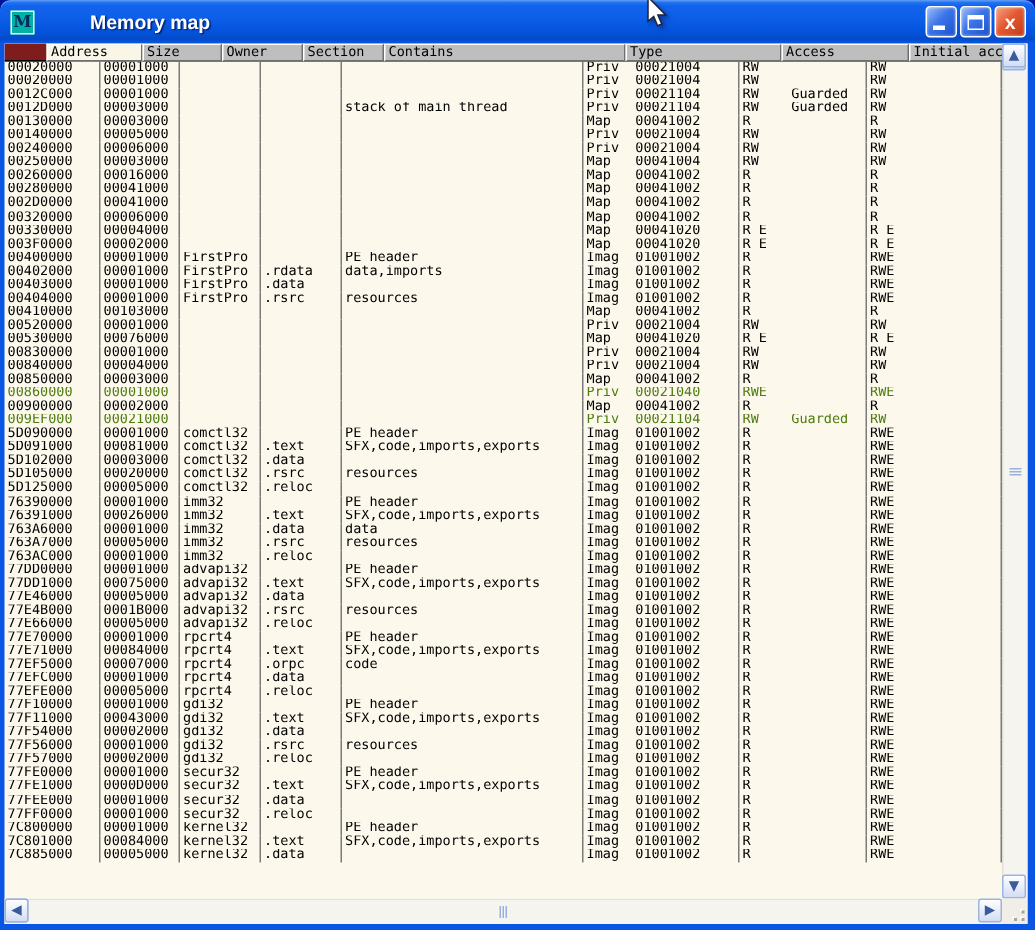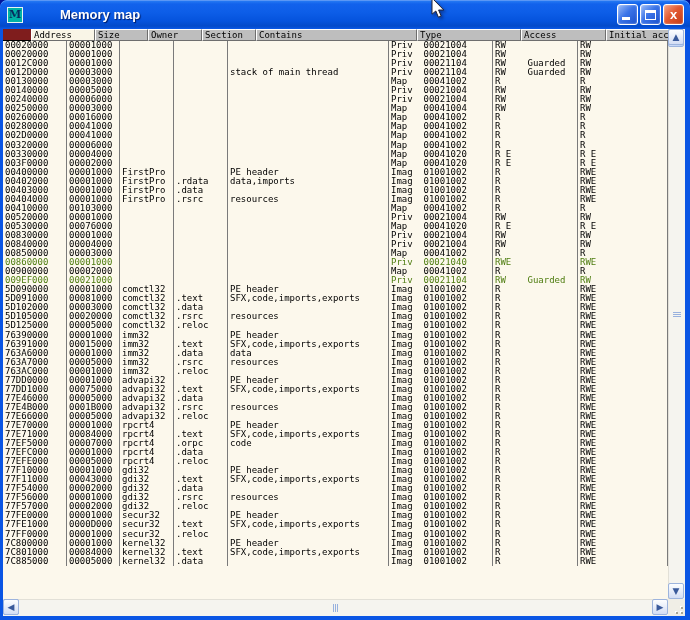--- a/index.html
+++ b/index.html
@@ -137,41 +137,42 @@
           <div class="row"><span class="cell c0">00850000</span><span class="cell c1">00003000</span><span class="cell c2"></span><span class="cell c3"></span><span class="cell c4"></span><span class="cell c5">Map   00041002</span><span class="cell c6">R</span><span class="cell c7">R</span></div>
           <div class="row red"><span class="cell c0">00860000</span><span class="cell c1">00001000</span><span class="cell c2"></span><span class="cell c3"></span><span class="cell c4"></span><span class="cell c5">Priv  00021040</span><span class="cell c6">RWE</span><span class="cell c7">RWE</span></div>
           <div class="row"><span class="cell c0">00900000</span><span class="cell c1">00002000</span><span class="cell c2"></span><span class="cell c3"></span><span class="cell c4"></span><span class="cell c5">Map   00041002</span><span class="cell c6">R</span><span class="cell c7">R</span></div>
           <div class="row red"><span class="cell c0">009EF000</span><span class="cell c1">00021000</span><span class="cell c2"></span><span class="cell c3"></span><span class="cell c4"></span><span class="cell c5">Priv  00021104</span><span class="cell c6">RW    Guarded</span><span class="cell c7">RW</span></div>
           <div class="row"><span class="cell c0">5D090000</span><span class="cell c1">00001000</span><span class="cell c2">comctl32</span><span class="cell c3"></span><span class="cell c4">PE header</span><span class="cell c5">Imag  01001002</span><span class="cell c6">R</span><span class="cell c7">RWE</span></div>
           <div class="row"><span class="cell c0">5D091000</span><span class="cell c1">00081000</span><span class="cell c2">comctl32</span><span class="cell c3">.text</span><span class="cell c4">SFX,code,imports,exports</span><span class="cell c5">Imag  01001002</span><span class="cell c6">R</span><span class="cell c7">RWE</span></div>
           <div class="row"><span class="cell c0">5D102000</span><span class="cell c1">00003000</span><span class="cell c2">comctl32</span><span class="cell c3">.data</span><span class="cell c4"></span><span class="cell c5">Imag  01001002</span><span class="cell c6">R</span><span class="cell c7">RWE</span></div>
           <div class="row"><span class="cell c0">5D105000</span><span class="cell c1">00020000</span><span class="cell c2">comctl32</span><span class="cell c3">.rsrc</span><span class="cell c4">resources</span><span class="cell c5">Imag  01001002</span><span class="cell c6">R</span><span class="cell c7">RWE</span></div>
           <div class="row"><span class="cell c0">5D125000</span><span class="cell c1">00005000</span><span class="cell c2">comctl32</span><span class="cell c3">.reloc</span><span class="cell c4"></span><span class="cell c5">Imag  01001002</span><span class="cell c6">R</span><span class="cell c7">RWE</span></div>
           <div class="row"><span class="cell c0">76390000</span><span class="cell c1">00001000</span><span class="cell c2">imm32</span><span class="cell c3"></span><span class="cell c4">PE header</span><span class="cell c5">Imag  01001002</span><span class="cell c6">R</span><span class="cell c7">RWE</span></div>
-          <div class="row"><span class="cell c0">76391000</span><span class="cell c1">00015000</span><span class="cell c2">imm32</span><span class="cell c3">.text</span><span class="cell c4">SFX,code,imports,exports</span><span class="cell c5">Imag  01001002</span><span class="cell c6">R</span><span class="cell c7">RWE</span></div>
+          <div class="row"><span class="cell c0">76391000</span><span class="cell c1">00026000</span><span class="cell c2">imm32</span><span class="cell c3">.text</span><span class="cell c4">SFX,code,imports,exports</span><span class="cell c5">Imag  01001002</span><span class="cell c6">R</span><span class="cell c7">RWE</span></div>
           <div class="row"><span class="cell c0">763A6000</span><span class="cell c1">00001000</span><span class="cell c2">imm32</span><span class="cell c3">.data</span><span class="cell c4">data</span><span class="cell c5">Imag  01001002</span><span class="cell c6">R</span><span class="cell c7">RWE</span></div>
           <div class="row"><span class="cell c0">763A7000</span><span class="cell c1">00005000</span><span class="cell c2">imm32</span><span class="cell c3">.rsrc</span><span class="cell c4">resources</span><span class="cell c5">Imag  01001002</span><span class="cell c6">R</span><span class="cell c7">RWE</span></div>
           <div class="row"><span class="cell c0">763AC000</span><span class="cell c1">00001000</span><span class="cell c2">imm32</span><span class="cell c3">.reloc</span><span class="cell c4"></span><span class="cell c5">Imag  01001002</span><span class="cell c6">R</span><span class="cell c7">RWE</span></div>
           <div class="row"><span class="cell c0">77DD0000</span><span class="cell c1">00001000</span><span class="cell c2">advapi32</span><span class="cell c3"></span><span class="cell c4">PE header</span><span class="cell c5">Imag  01001002</span><span class="cell c6">R</span><span class="cell c7">RWE</span></div>
           <div class="row"><span class="cell c0">77DD1000</span><span class="cell c1">00075000</span><span class="cell c2">advapi32</span><span class="cell c3">.text</span><span class="cell c4">SFX,code,imports,exports</span><span class="cell c5">Imag  01001002</span><span class="cell c6">R</span><span class="cell c7">RWE</span></div>
           <div class="row"><span class="cell c0">77E46000</span><span class="cell c1">00005000</span><span class="cell c2">advapi32</span><span class="cell c3">.data</span><span class="cell c4"></span><span class="cell c5">Imag  01001002</span><span class="cell c6">R</span><span class="cell c7">RWE</span></div>
           <div class="row"><span class="cell c0">77E4B000</span><span class="cell c1">0001B000</span><span class="cell c2">advapi32</span><span class="cell c3">.rsrc</span><span class="cell c4">resources</span><span class="cell c5">Imag  01001002</span><span class="cell c6">R</span><span class="cell c7">RWE</span></div>
           <div class="row"><span class="cell c0">77E66000</span><span class="cell c1">00005000</span><span class="cell c2">advapi32</span><span class="cell c3">.reloc</span><span class="cell c4"></span><span class="cell c5">Imag  01001002</span><span class="cell c6">R</span><span class="cell c7">RWE</span></div>
           <div class="row"><span class="cell c0">77E70000</span><span class="cell c1">00001000</span><span class="cell c2">rpcrt4</span><span class="cell c3"></span><span class="cell c4">PE header</span><span class="cell c5">Imag  01001002</span><span class="cell c6">R</span><span class="cell c7">RWE</span></div>
           <div class="row"><span class="cell c0">77E71000</span><span class="cell c1">00084000</span><span class="cell c2">rpcrt4</span><span class="cell c3">.text</span><span class="cell c4">SFX,code,imports,exports</span><span class="cell c5">Imag  01001002</span><span class="cell c6">R</span><span class="cell c7">RWE</span></div>
           <div class="row"><span class="cell c0">77EF5000</span><span class="cell c1">00007000</span><span class="cell c2">rpcrt4</span><span class="cell c3">.orpc</span><span class="cell c4">code</span><span class="cell c5">Imag  01001002</span><span class="cell c6">R</span><span class="cell c7">RWE</span></div>
           <div class="row"><span class="cell c0">77EFC000</span><span class="cell c1">00001000</span><span class="cell c2">rpcrt4</span><span class="cell c3">.data</span><span class="cell c4"></span><span class="cell c5">Imag  01001002</span><span class="cell c6">R</span><span class="cell c7">RWE</span></div>
           <div class="row"><span class="cell c0">77EFE000</span><span class="cell c1">00005000</span><span class="cell c2">rpcrt4</span><span class="cell c3">.reloc</span><span class="cell c4"></span><span class="cell c5">Imag  01001002</span><span class="cell c6">R</span><span class="cell c7">RWE</span></div>
           <div class="row"><span class="cell c0">77F10000</span><span class="cell c1">00001000</span><span class="cell c2">gdi32</span><span class="cell c3"></span><span class="cell c4">PE header</span><span class="cell c5">Imag  01001002</span><span class="cell c6">R</span><span class="cell c7">RWE</span></div>
           <div class="row"><span class="cell c0">77F11000</span><span class="cell c1">00043000</span><span class="cell c2">gdi32</span><span class="cell c3">.text</span><span class="cell c4">SFX,code,imports,exports</span><span class="cell c5">Imag  01001002</span><span class="cell c6">R</span><span class="cell c7">RWE</span></div>
           <div class="row"><span class="cell c0">77F54000</span><span class="cell c1">00002000</span><span class="cell c2">gdi32</span><span class="cell c3">.data</span><span class="cell c4"></span><span class="cell c5">Imag  01001002</span><span class="cell c6">R</span><span class="cell c7">RWE</span></div>
           <div class="row"><span class="cell c0">77F56000</span><span class="cell c1">00001000</span><span class="cell c2">gdi32</span><span class="cell c3">.rsrc</span><span class="cell c4">resources</span><span class="cell c5">Imag  01001002</span><span class="cell c6">R</span><span class="cell c7">RWE</span></div>
           <div class="row"><span class="cell c0">77F57000</span><span class="cell c1">00002000</span><span class="cell c2">gdi32</span><span class="cell c3">.reloc</span><span class="cell c4"></span><span class="cell c5">Imag  01001002</span><span class="cell c6">R</span><span class="cell c7">RWE</span></div>
           <div class="row"><span class="cell c0">77FE0000</span><span class="cell c1">00001000</span><span class="cell c2">secur32</span><span class="cell c3"></span><span class="cell c4">PE header</span><span class="cell c5">Imag  01001002</span><span class="cell c6">R</span><span class="cell c7">RWE</span></div>
           <div class="row"><span class="cell c0">77FE1000</span><span class="cell c1">0000D000</span><span class="cell c2">secur32</span><span class="cell c3">.text</span><span class="cell c4">SFX,code,imports,exports</span><span class="cell c5">Imag  01001002</span><span class="cell c6">R</span><span class="cell c7">RWE</span></div>
+          <div class="row"><span class="cell c0">77FEE000</span><span class="cell c1">00001000</span><span class="cell c2">secur32</span><span class="cell c3">.data</span><span class="cell c4"></span><span class="cell c5">Imag  01001002</span><span class="cell c6">R</span><span class="cell c7">RWE</span></div>
           <div class="row"><span class="cell c0">77FF0000</span><span class="cell c1">00001000</span><span class="cell c2">secur32</span><span class="cell c3">.reloc</span><span class="cell c4"></span><span class="cell c5">Imag  01001002</span><span class="cell c6">R</span><span class="cell c7">RWE</span></div>
           <div class="row"><span class="cell c0">7C800000</span><span class="cell c1">00001000</span><span class="cell c2">kernel32</span><span class="cell c3"></span><span class="cell c4">PE header</span><span class="cell c5">Imag  01001002</span><span class="cell c6">R</span><span class="cell c7">RWE</span></div>
           <div class="row"><span class="cell c0">7C801000</span><span class="cell c1">00084000</span><span class="cell c2">kernel32</span><span class="cell c3">.text</span><span class="cell c4">SFX,code,imports,exports</span><span class="cell c5">Imag  01001002</span><span class="cell c6">R</span><span class="cell c7">RWE</span></div>
           <div class="row"><span class="cell c0">7C885000</span><span class="cell c1">00005000</span><span class="cell c2">kernel32</span><span class="cell c3">.data</span><span class="cell c4"></span><span class="cell c5">Imag  01001002</span><span class="cell c6">R</span><span class="cell c7">RWE</span></div>
         </div>
     </div>
 
     <div class="vscroll">
       <div class="sbtn up">▲</div>
       <div class="thumb">

